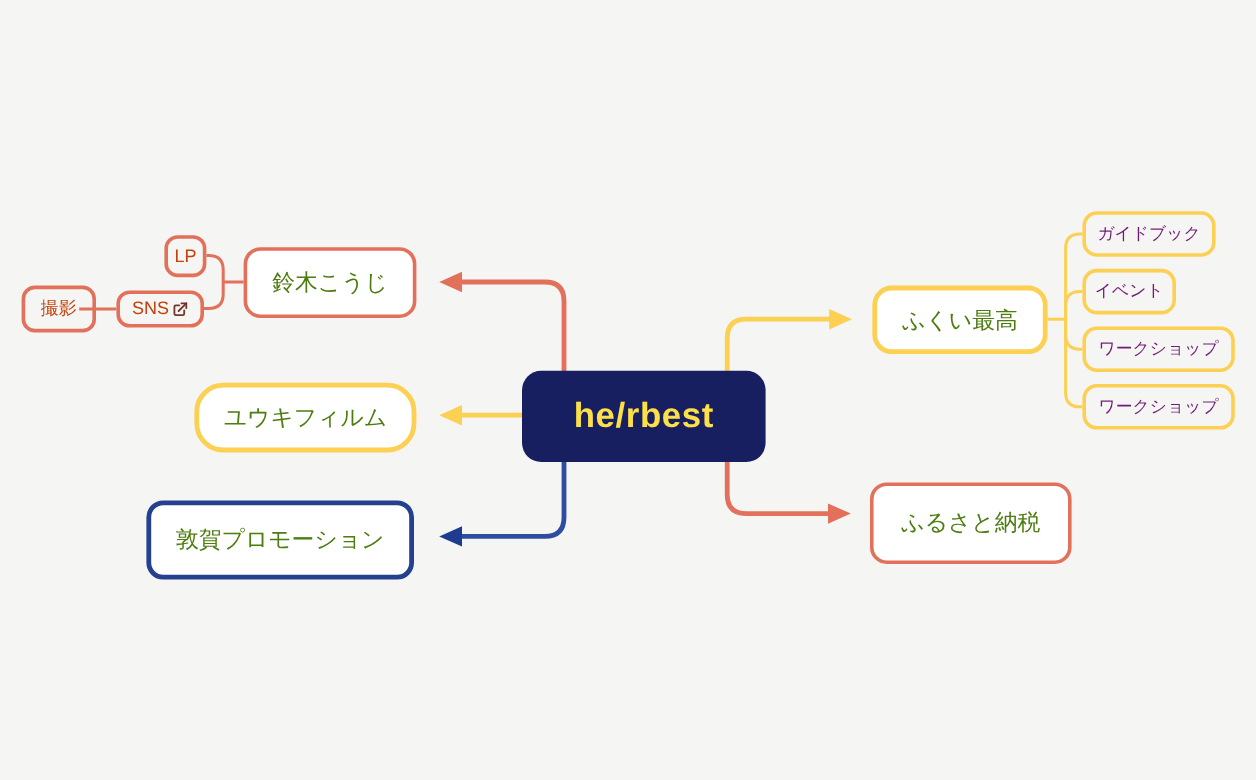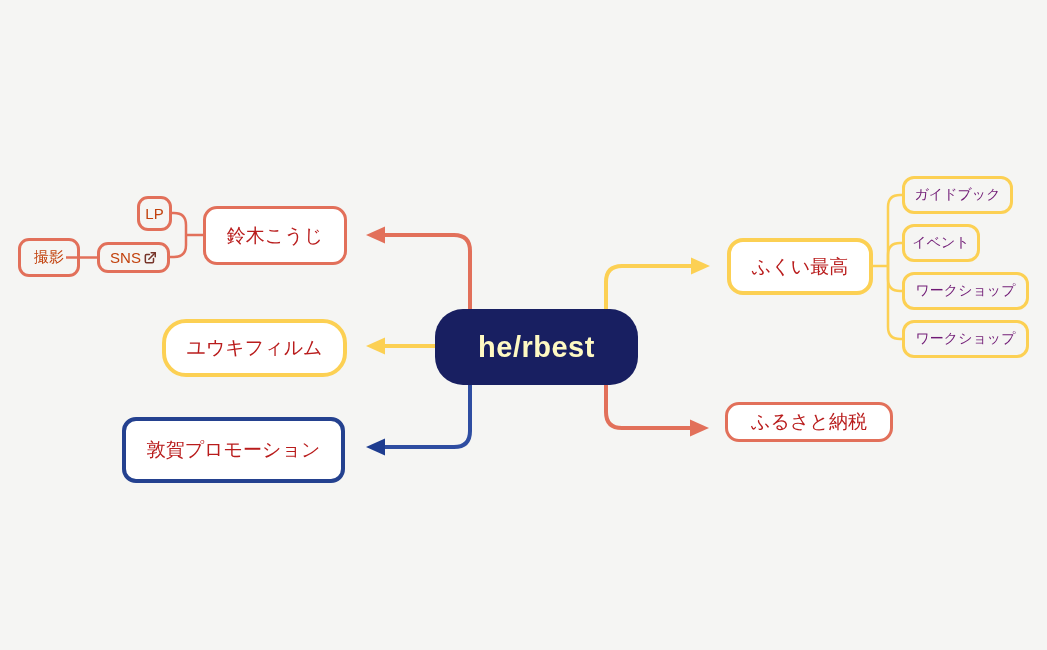--- a/index.html
+++ b/index.html
@@ -10,35 +10,35 @@
     position: relative;
     overflow: hidden;
   }
   #canvas { position: absolute; inset: 0; width: 1047px; height: 650px; }
   #wires { position: absolute; left: 0; top: 0; }
   .node {
     position: absolute;
     display: flex;
     align-items: center;
     justify-content: center;
-    color: #b91c1c;
+    color: #4d7c0f;
     white-space: nowrap;
     cursor: pointer;
   }
   .node-root {
     left: 435px; top: 309px; width: 203px; height: 76px;
-    background: #181f61; border-radius: 28px;
-    color: #fef9c3; font-size: 29px; font-weight: 700; letter-spacing: 0.5px;
+    background: #181f61; border-radius: 16px;
+    color: #fde047; font-size: 29px; font-weight: 700; letter-spacing: 0.5px;
   }
   .node-l2 { background: #ffffff; font-size: 19px; }
   .node-suzuki   { left: 203px; top: 206px; width: 144px; height: 59px; border: 3.5px solid #e2705a; border-radius: 14px; }
   .node-yuki     { left: 162px; top: 319px; width: 185px; height: 58px; border: 4px solid #fcd053; border-radius: 24px; }
   .node-tsuruga  { left: 122px; top: 417px; width: 223px; height: 66px; border: 4px solid #24418f; border-radius: 14px; font-family: Liberation Mono, monospace; }
   .node-fukui    { left: 727px; top: 238px; width: 146px; height: 57px; border: 4px solid #fcd053; border-radius: 16px; }
-  .node-furusato { left: 725px; top: 402px; width: 168px; height: 40px; border: 3.5px solid #e2705a; border-radius: 14px; }
+  .node-furusato { left: 725px; top: 402px; width: 168px; height: 68px; border: 3.5px solid #e2705a; border-radius: 14px; }
   .node-sub-salmon { border: 3px solid #e2705a; border-radius: 11px; color: #c2410c; font-size: 15px; }
   .node-sub-yellow { border: 3px solid #fcd053; border-radius: 12px; color: #701a75; font-size: 14px; }
   .node-lp       { left: 137px; top: 196px; width: 35px;  height: 35px; }
   .node-sns      { left: 97px;  top: 242px; width: 73px;  height: 31px; gap: 2px; align-items: center; }
   .node-satsuei  { left: 18px;  top: 238px; width: 62px;  height: 39px; }
   .node-guidebook{ left: 902px; top: 176px; width: 111px; height: 38px; }
   .node-event    { left: 902px; top: 224px; width: 78px;  height: 38px; }
   .node-workshop1{ left: 902px; top: 272px; width: 127px; height: 38px; }
   .node-workshop2{ left: 902px; top: 320px; width: 127px; height: 38px; }
   .ext-icon { display: inline-flex; align-items: center; }

